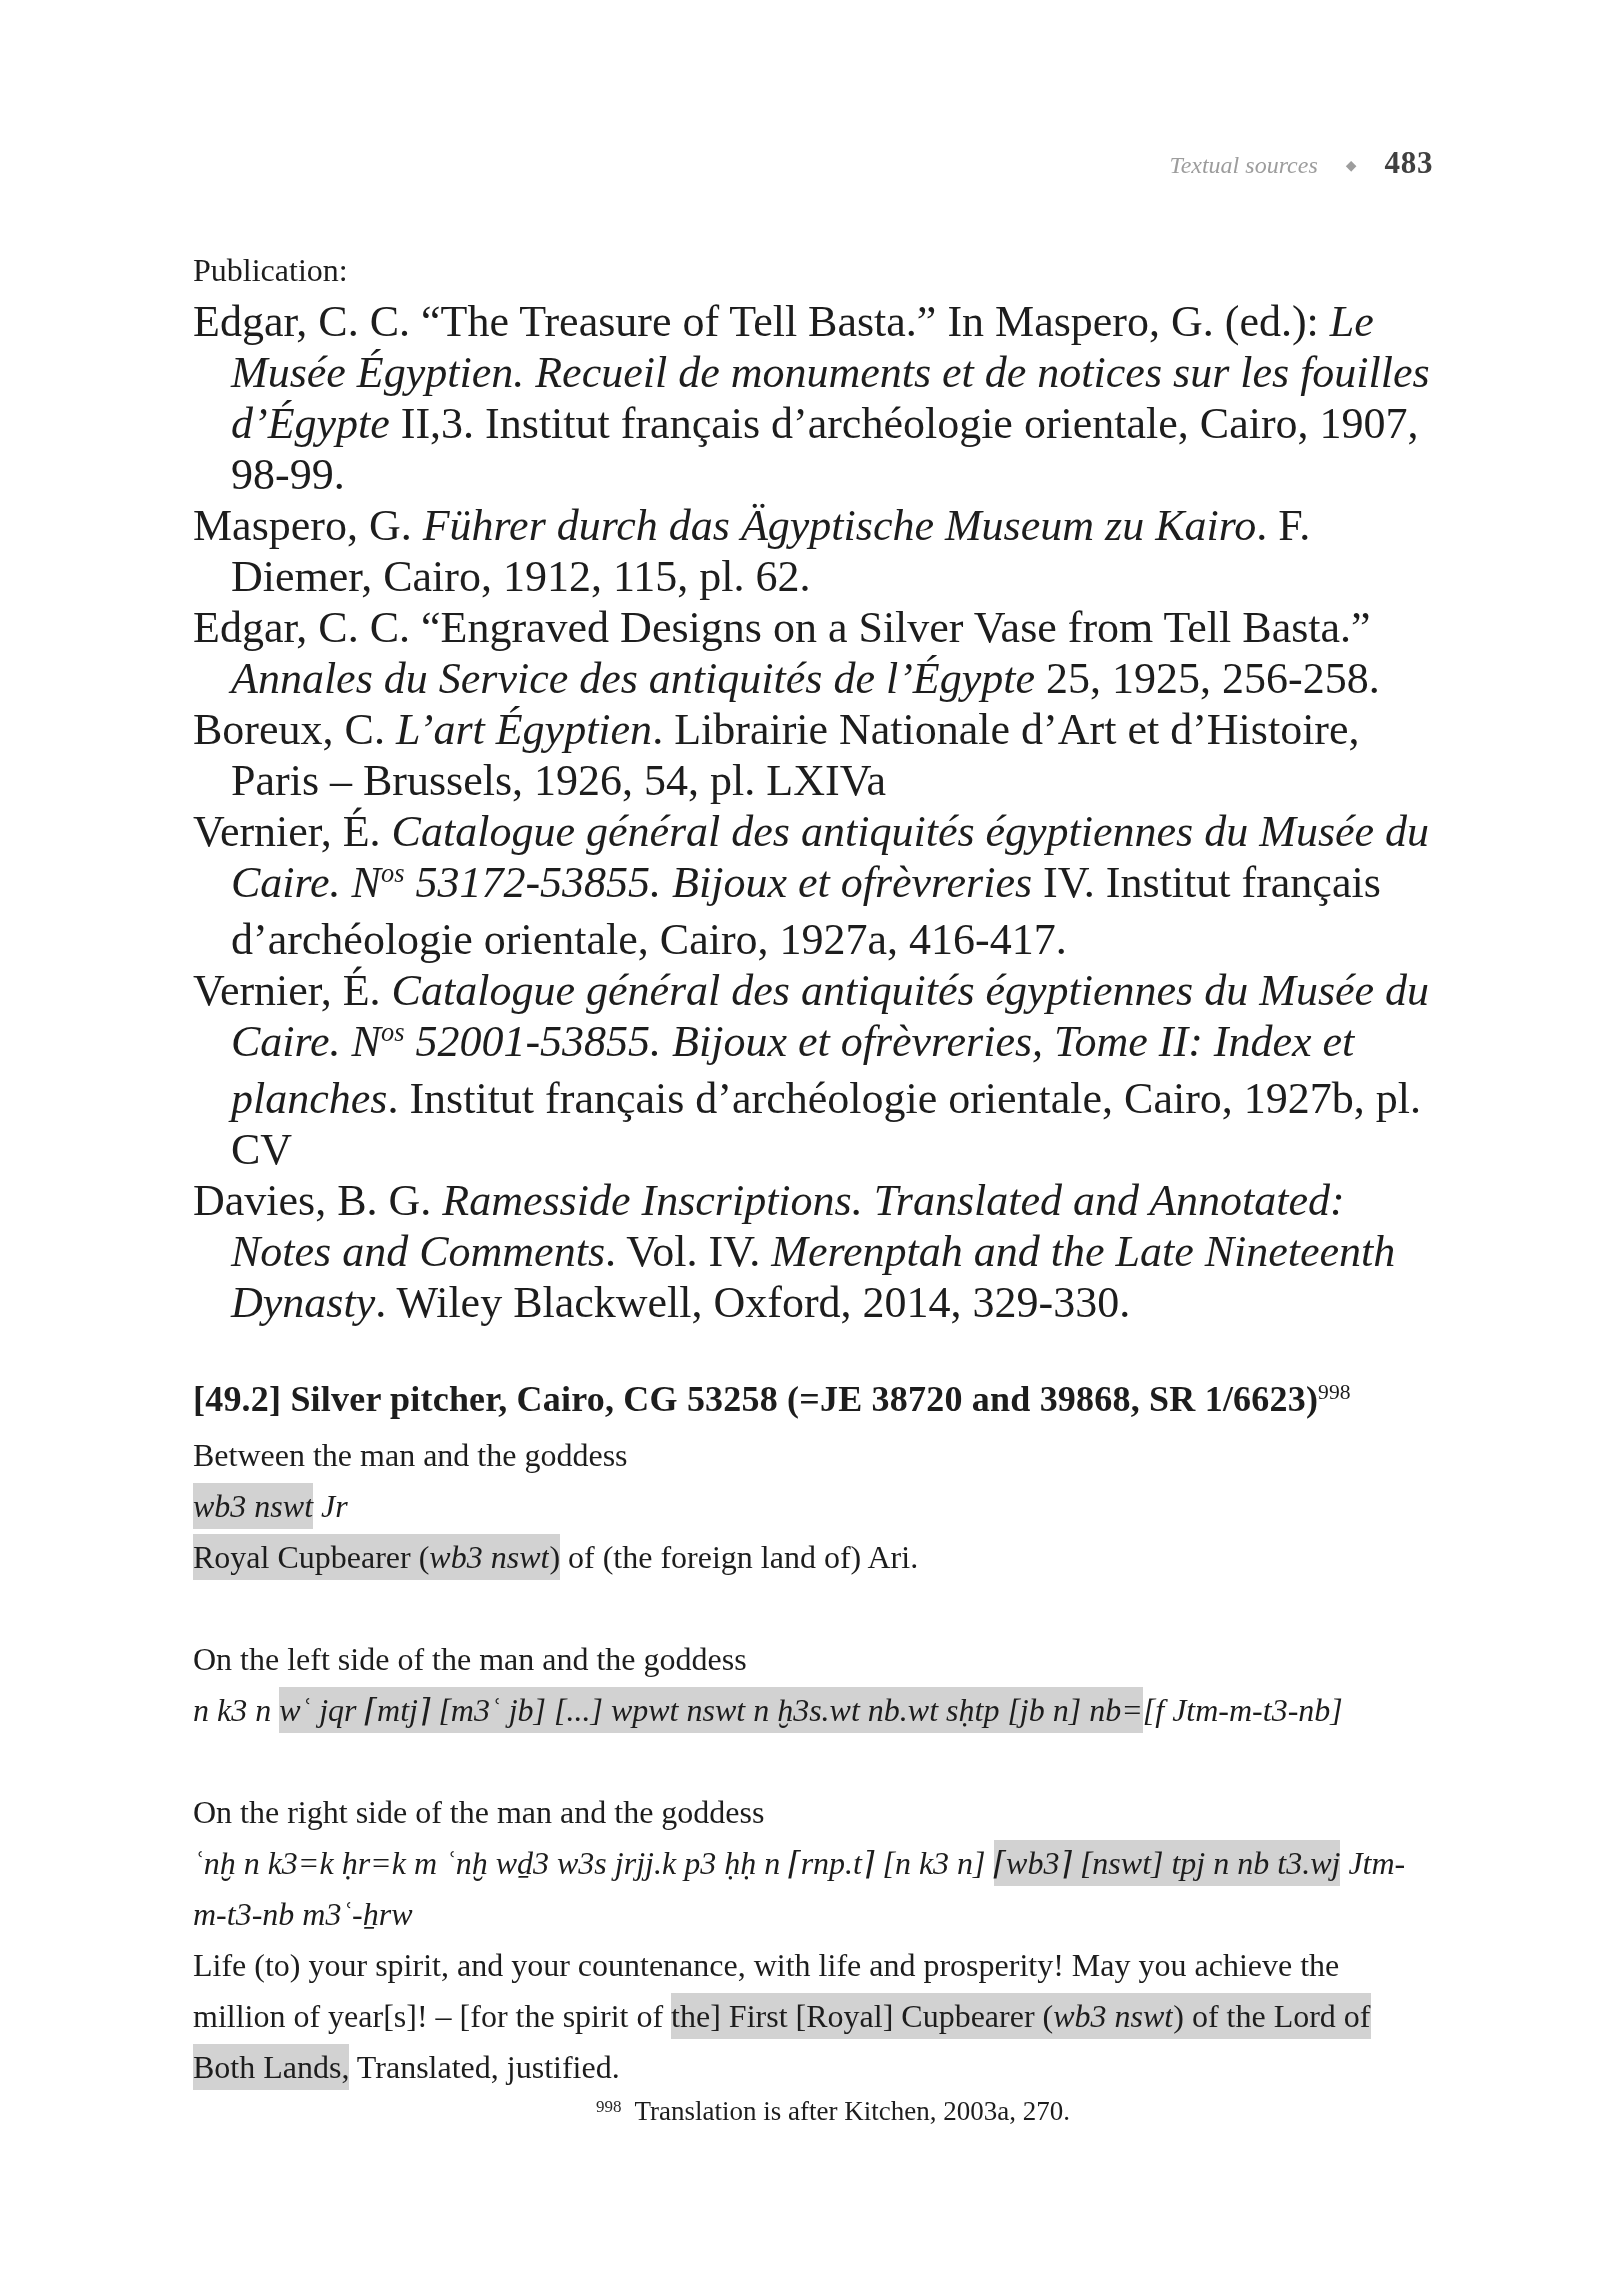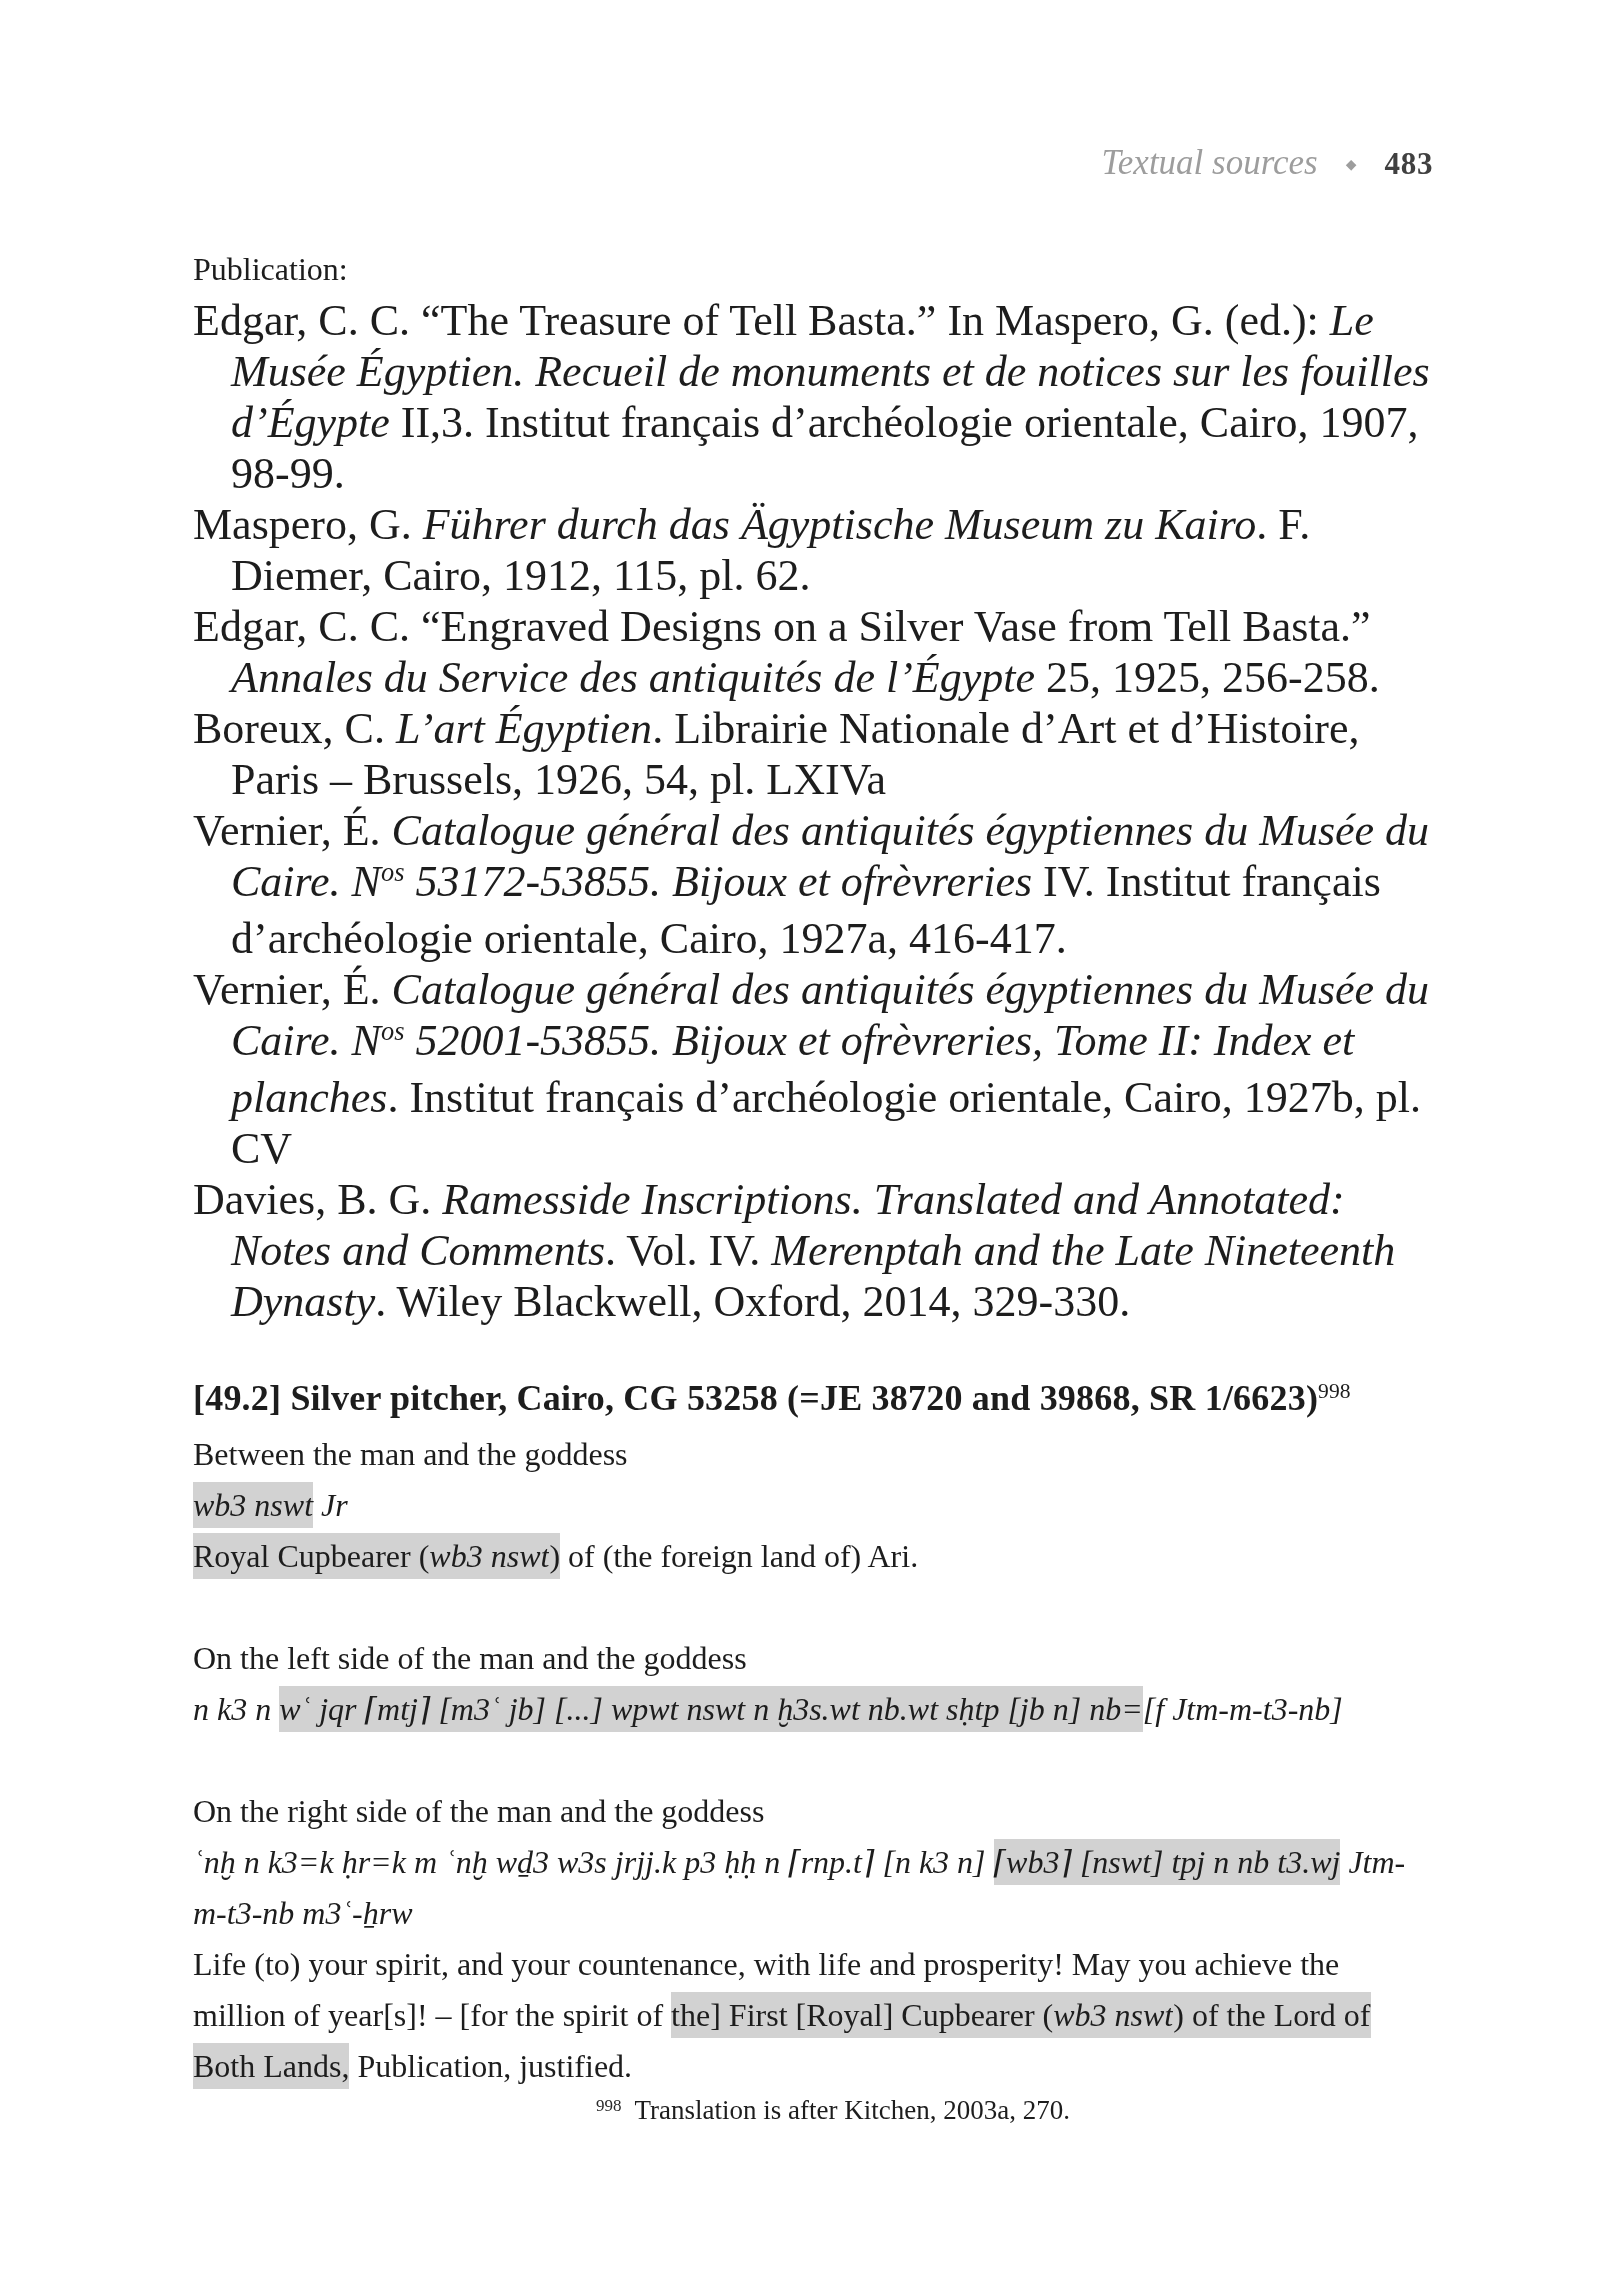--- a/index.html
+++ b/index.html
@@ -12,21 +12,21 @@
     overflow:hidden;
   }
   .content{
     position:absolute;left:193px;top:145px;width:1242px;
   }
   
   .running-head{
     display:flex;justify-content:flex-end;align-items:baseline;
     gap:28px;color:#9d9d9d;line-height:36px;padding-right:1.6px;
   }
-  .rh-title{font-style:italic;font-size:35px;}
+  .rh-title{font-style:italic;font-size:24px;}
   .rh-sep{font-size:14px;align-self:center;position:relative;top:1.6px;}
   .rh-num{font-weight:700;font-size:31px;color:#404040;letter-spacing:0.8px;}
   
   .pub{margin-top:62px;font-family:Liberation Serif, serif;}
   .label{margin:0;font-size:32px;line-height:51px;}
   .bib{margin:0;font-size:44px;line-height:51px;padding-left:38px;text-indent:-38px;}
   
   .heading{margin:46px 0 0 0;font-size:36px;line-height:51px;font-weight:400;}
   .para{margin:0;font-size:32px;line-height:51px;}
   .gap{height:51px;}
@@ -68,21 +68,21 @@
     <div>
         <p class="para"><span>Between the man and the goddess</span></p>
         <p class="para"><span class="it hl">wb3 nswt</span><span class="it"> Jr</span></p>
         <p class="para"><span class="hl">Royal Cupbearer (</span><span class="it hl">wb3 nswt</span><span class="hl">)</span><span> of (the foreign land of) Ari.</span></p>
         <div class="gap"></div>
         <p class="para"><span>On the left side of the man and the goddess</span></p>
         <p class="para"><span class="it">n k3 n </span><span class="it hl">wʿ jqr ⌈mtj⌉ [m3ʿ jb] [...] wpwt nswt n ḫ3s.wt nb.wt sḥtp [jb n] nb=</span><span class="it">[f Jtm-m-t3-nb]</span></p>
         <div class="gap"></div>
         <p class="para"><span>On the right side of the man and the goddess</span></p>
         <p class="para"><span class="it">ʿnḫ n k3=k ḥr=k m ʿnḫ wḏ3 w3s jrjj.k p3 ḥḥ n ⌈rnp.t⌉ [n k3 n] </span><span class="it hl">⌈wb3⌉ [nswt] tpj n nb t3.wj</span><span class="it"> Jtm-m-t3-nb m3ʿ-ẖrw</span></p>
-        <p class="para"><span>Life (to) your spirit, and your countenance, with life and prosperity! May you achieve the million of year[s]! – [for the spirit of </span><span class="hl">the] First [Royal] Cupbearer (</span><span class="it hl">wb3 nswt</span><span class="hl">) of the Lord of Both Lands,</span><span> Publication, justified.</span></p>
+        <p class="para"><span>Life (to) your spirit, and your countenance, with life and prosperity! May you achieve the million of year[s]! – [for the spirit of </span><span class="hl">the] First [Royal] Cupbearer (</span><span class="it hl">wb3 nswt</span><span class="hl">) of the Lord of Both Lands,</span><span> Translated, justified.</span></p>
       </div>
 
     <div class="footnote">
       <span class="fnref">998</span><span>Translation is after Kitchen, 2003a, 270.</span>
     </div>
 
   </div>
 </div>
 
 

